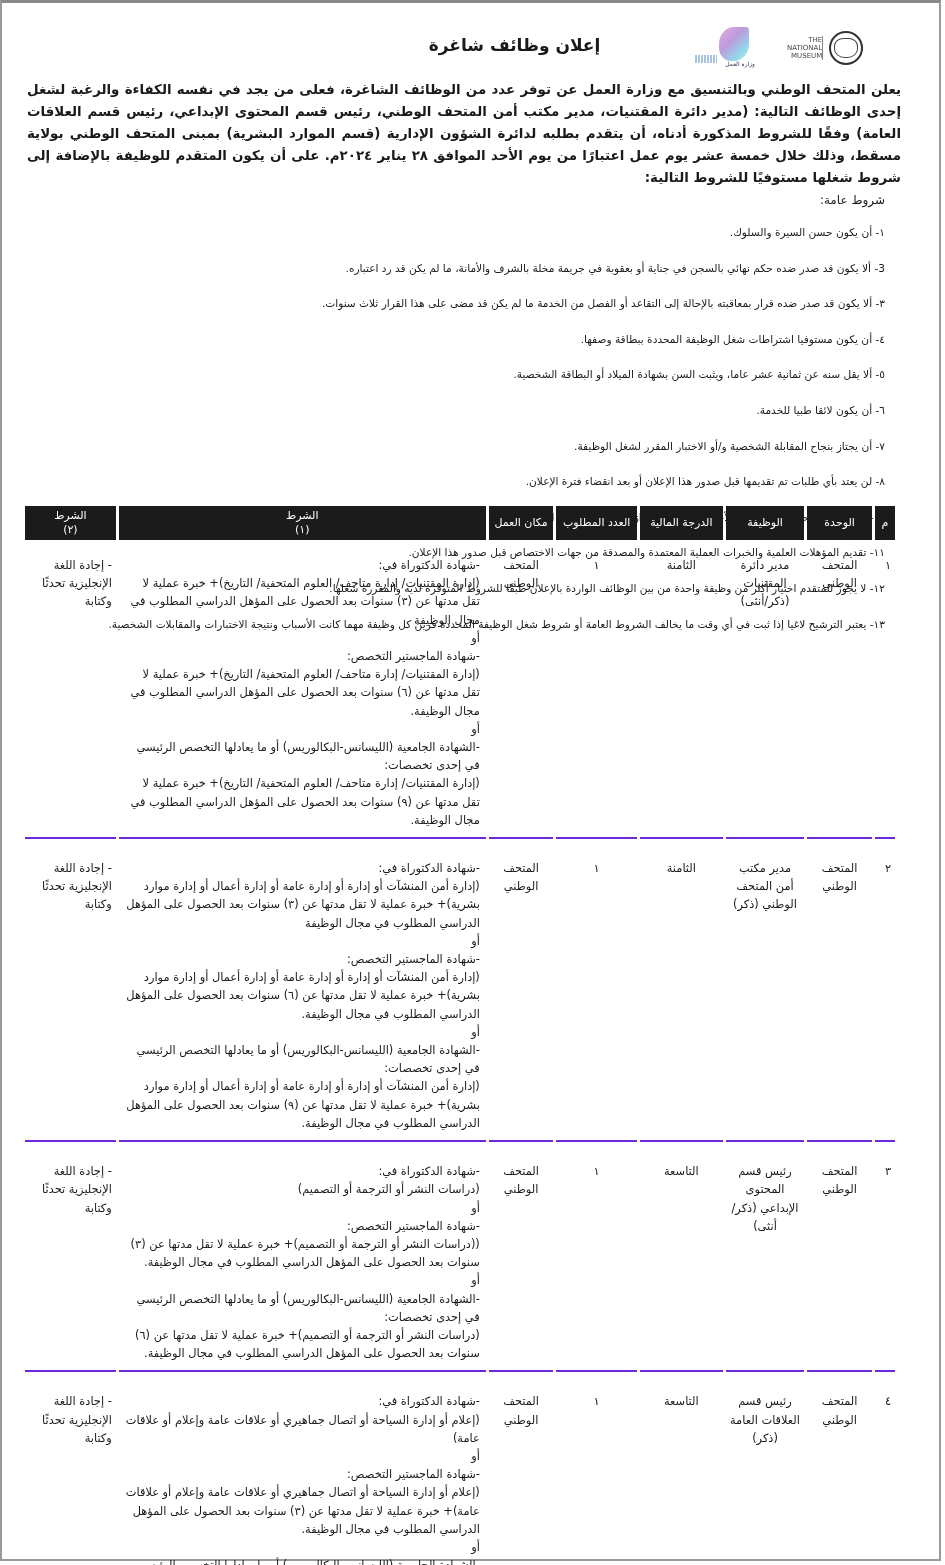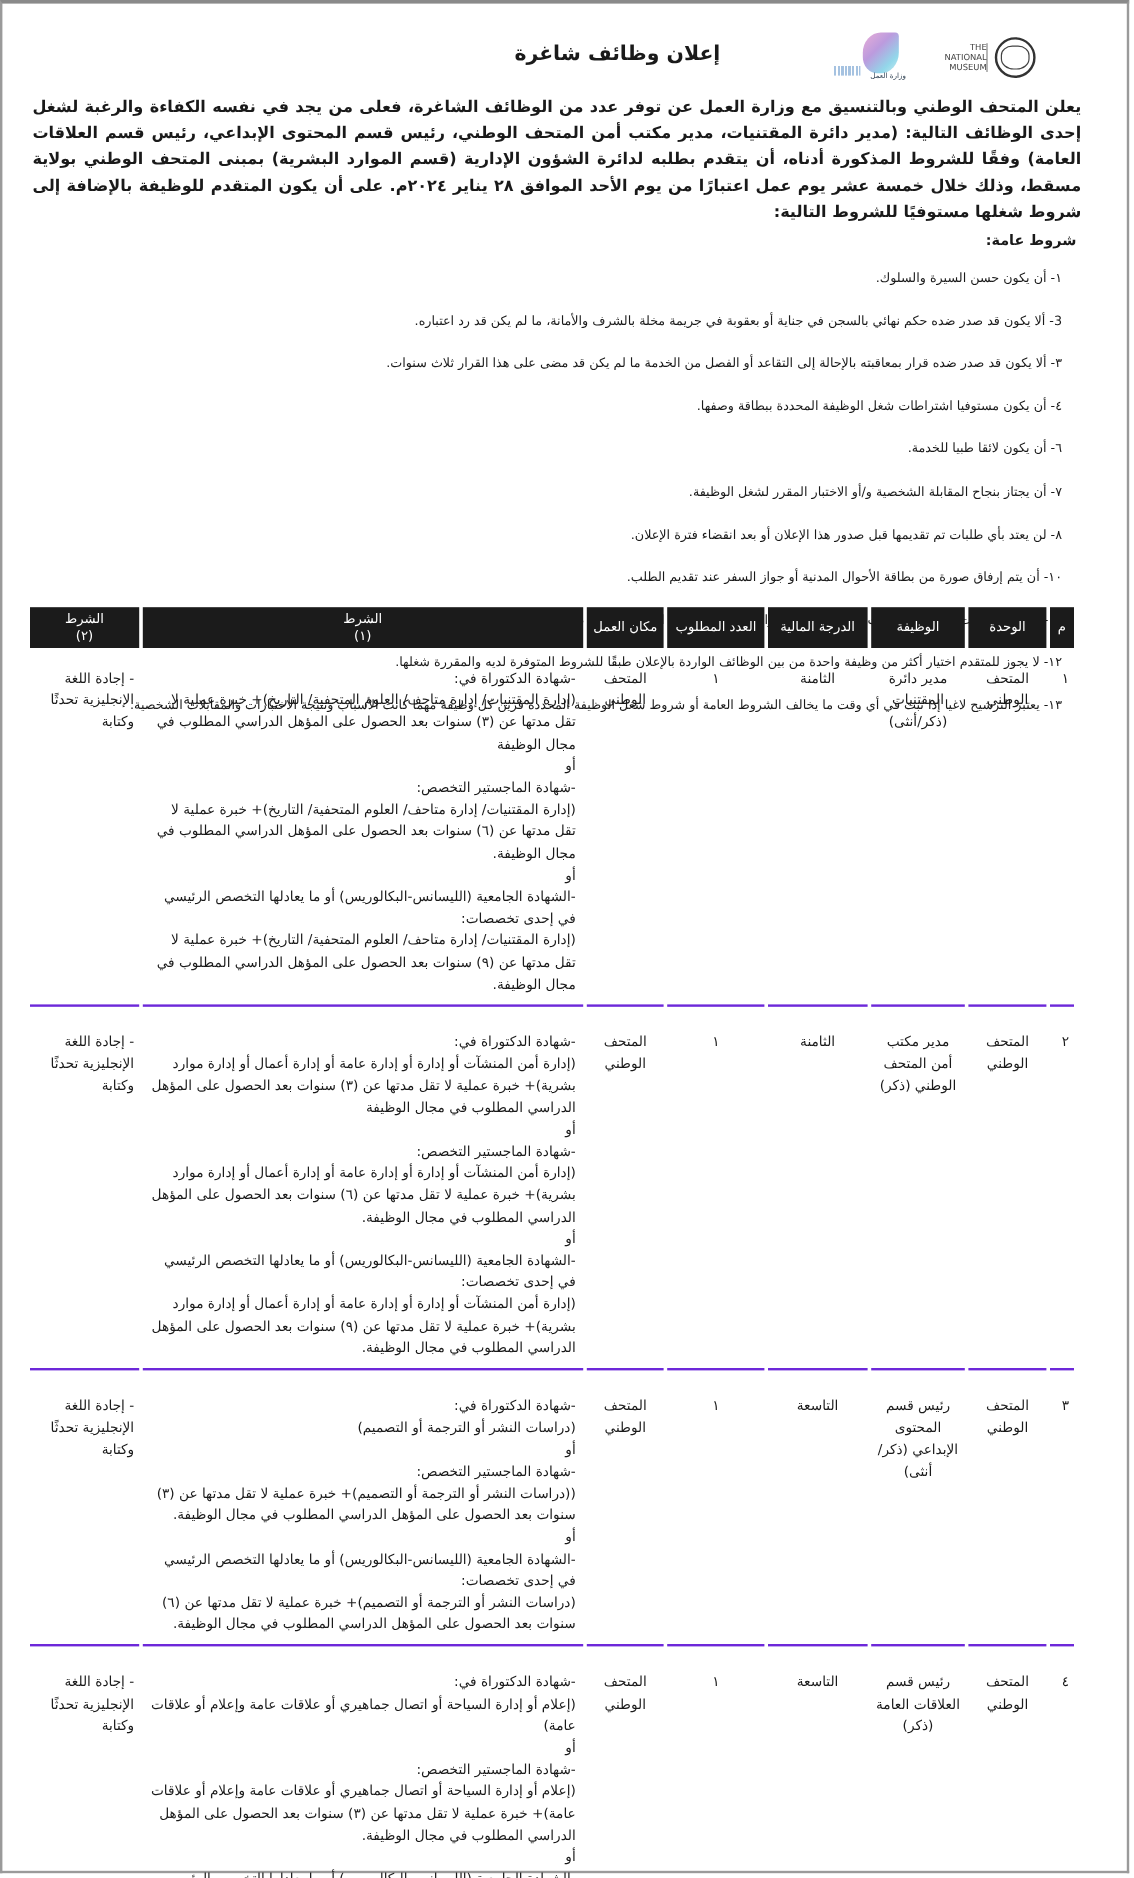--- a/index.html
+++ b/index.html
@@ -10,21 +10,21 @@
   .logo-nm { position:absolute; right:52px; top:24px; width:100px; height:42px; display:flex; align-items:center; gap:6px; direction:ltr; }
   .nm-text { font-size:7px; line-height:8px; text-align:right; color:#444; border-right:1px solid #888; padding-right:0; }
   .nm-seal { width:34px; height:34px; border-radius:50%; border:2px solid #333; box-sizing:border-box; display:flex; align-items:center; justify-content:center; }
   .nm-seal-inner { width:22px; height:18px; border:1.5px solid #444; border-radius:40% 40% 45% 45%; }
   .logo-ministry { position:absolute; right:180px; top:24px; width:64px; height:42px; }
   .ministry-swirl { position:absolute; right:10px; top:0; width:30px; height:34px; border-radius:50% 10% 50% 40%; background:linear-gradient(135deg,#e6a0d0 0%,#b089d8 40%,#7fd0e6 75%,#bfe8f0 100%); opacity:.85; }
   .ministry-txt { position:absolute; left:0; bottom:6px; width:22px; height:8px; background:repeating-linear-gradient(90deg,#8fb3d9 0 2px,#fff 2px 3px); opacity:.8; }
   .ministry-ar { position:absolute; right:4px; bottom:2px; font-size:6px; color:#345; direction:rtl; }
   .content { direction:rtl; text-align:justify; padding:0 38px 0 25px; }
   .intro { font-size:13.4px; line-height:22px; font-weight:bold; margin:8px 0 4px; text-align-last:right; }
-  .gen-title { font-size:12px; font-weight:bold; margin:2px 4px 2px; }
+  .gen-title { font-size:12px; font-weight:normal; margin:2px 16px 2px; }
   .cond { font-size:10.6px; line-height:19.6px; margin:16px; }
   table.jobs { position:absolute; top:503px; left:20px; width:876px; border-collapse:separate; border-spacing:3px 0; direction:rtl; font-size:11.4px; }
   .jobs th { background:#1b1b1b; color:#fff; font-weight:normal; font-size:11px; line-height:14px; padding:2px 2px 2px; height:30px; vertical-align:middle; text-align:center; }
   .jobs td { vertical-align:top; padding:16px 4px 8px; line-height:18.2px; text-align:center; border-bottom:2px solid #6d28d9; }
   .jobs td.req1 { text-align:right; padding-right:6px; white-space:pre-line; }
   .jobs td.req2 { text-align:right; white-space:pre-line; }
   .jobs td.num { text-align:right; }
   .jobs tr.sp td { height:4px; padding:0; border:none; }
 </style>
 </head>
@@ -51,20 +51,21 @@
   </div>
 
   <div class="content">
     <p class="intro">يعلن المتحف الوطني وبالتنسيق مع وزارة العمل عن توفر عدد من الوظائف الشاغرة، فعلى من يجد في نفسه الكفاءة والرغبة لشغل إحدى الوظائف التالية: (مدير دائرة المقتنيات، مدير مكتب أمن المتحف الوطني، رئيس قسم المحتوى الإبداعي، رئيس قسم العلاقات العامة) وفقًا للشروط المذكورة أدناه، أن يتقدم بطلبه لدائرة الشؤون الإدارية (قسم الموارد البشرية) بمبنى المتحف الوطني بولاية مسقط، وذلك خلال خمسة عشر يوم عمل اعتبارًا من يوم الأحد الموافق ٢٨ يناير ٢٠٢٤م. على أن يكون المتقدم للوظيفة بالإضافة إلى شروط شغلها مستوفيًا للشروط التالية:</p>
     <div class="gen-title">شروط عامة:</div>
     <div id="cond-list">
         <p class="cond">١- أن يكون حسن السيرة والسلوك.</p>
         <p class="cond">3- ألا يكون قد صدر ضده حكم نهائي بالسجن في جناية أو بعقوبة في جريمة مخلة بالشرف والأمانة، ما لم يكن قد رد اعتباره.</p>
         <p class="cond">٣- ألا يكون قد صدر ضده قرار بمعاقبته بالإحالة إلى التقاعد أو الفصل من الخدمة ما لم يكن قد مضى على هذا القرار ثلاث سنوات.</p>
         <p class="cond">٤- أن يكون مستوفيا اشتراطات شغل الوظيفة المحددة ببطاقة وصفها.</p>
+        <p class="cond">٥- ألا يقل سنه عن ثمانية عشر عاما، ويثبت السن بشهادة الميلاد أو البطاقة الشخصية.</p>
         <p class="cond">٦- أن يكون لائقا طبيا للخدمة.</p>
         <p class="cond">٧- أن يجتاز بنجاح المقابلة الشخصية و/أو الاختبار المقرر لشغل الوظيفة.</p>
         <p class="cond">٨- لن يعتد بأي طلبات تم تقديمها قبل صدور هذا الإعلان أو بعد انقضاء فترة الإعلان.</p>
         <p class="cond">١٠- أن يتم إرفاق صورة من بطاقة الأحوال المدنية أو جواز السفر عند تقديم الطلب.</p>
         <p class="cond">١١- تقديم المؤهلات العلمية والخبرات العملية المعتمدة والمصدقة من جهات الاختصاص قبل صدور هذا الإعلان.</p>
         <p class="cond">١٢- لا يجوز للمتقدم اختيار أكثر من وظيفة واحدة من بين الوظائف الواردة بالإعلان طبقًا للشروط المتوفرة لديه والمقررة شغلها.</p>
         <p class="cond">١٣- يعتبر الترشيح لاغيا إذا ثبت في أي وقت ما يخالف الشروط العامة أو شروط شغل الوظيفة المحددة قرين كل وظيفة مهما كانت الأسباب ونتيجة الاختبارات والمقابلات الشخصية.</p>
       </div>
   </div>
 

